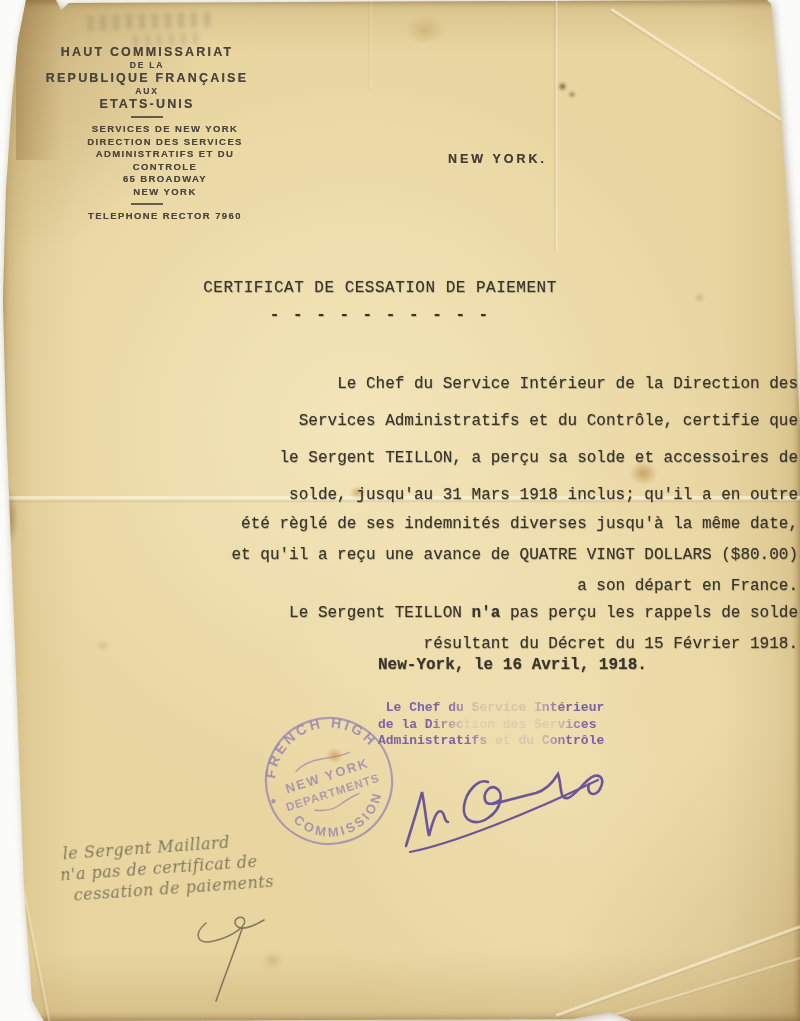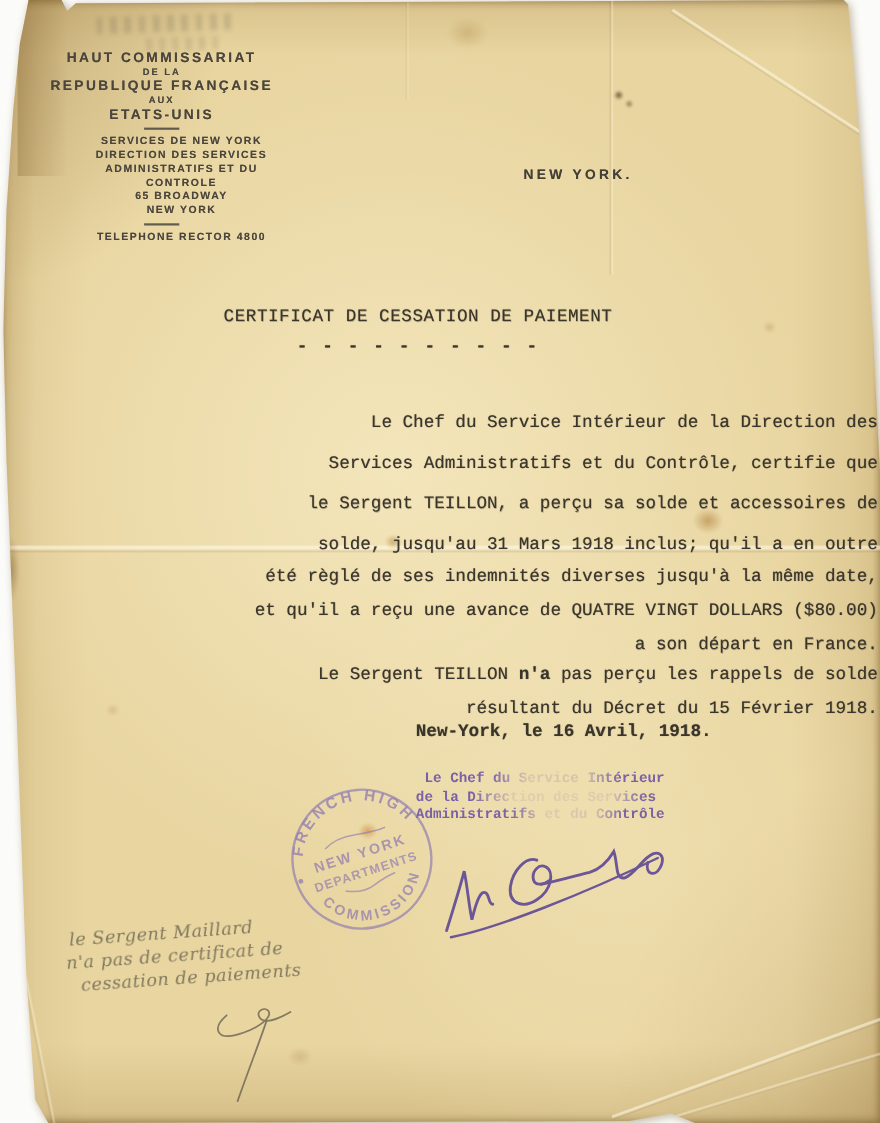--- a/index.html
+++ b/index.html
@@ -34,21 +34,21 @@
   .lh-small{font-size:8.5px;font-weight:bold;letter-spacing:1.8px;line-height:13px;text-shadow:0 0 .4px rgba(75,69,60,.6);}
   .lh-sub{font-size:9.5px;font-weight:bold;letter-spacing:1.4px;line-height:12.5px;text-shadow:0 0 .4px rgba(75,69,60,.6);margin-left:36px;}
   .lh-rule{width:32px;height:2px;background:#4b453c;margin:5px auto 5px auto;opacity:.85;}
   
   .tw{
     font-family:"Liberation Mono","DejaVu Sans Mono",monospace;
     color:#3a352b;
     text-shadow:0.5px 0.5px 0 rgba(58,53,43,.28), 0 0 1px rgba(58,53,43,.40);
     text-align:right;
   }
-  .place{left:448px;top:152px;font-size:12.5px;font-weight:bold;letter-spacing:3px;color:#443f37;text-shadow:0 0 .5px rgba(68,63,55,.7);margin-left:28px;}
+  .place{left:448px;top:152px;font-size:12.5px;font-weight:bold;letter-spacing:3px;color:#443f37;text-shadow:0 0 .5px rgba(68,63,55,.7);}
   .doc-title{left:170px;top:279px;width:420px;text-align:center;font-size:16px;letter-spacing:.5px;}
   .doc-dashes{left:170px;top:306px;width:420px;text-align:center;font-size:16px;font-weight:bold;letter-spacing:2px;}
   .body-block{width:630px;font-size:16px;}
   .b1{left:168px;top:366px;line-height:37px;}
   .b1 .first{padding-left:12px;}
   .b2{left:168px;top:509px;line-height:31px;}
   .b3{left:168px;top:598px;line-height:31px;}
   .dateline{left:378px;top:656px;font-size:16px;font-weight:bold;}
   
   .officiel{left:378px;top:700px;font-family:"Liberation Mono","DejaVu Sans Mono",monospace;font-size:13px;font-weight:bold;line-height:16.5px;color:#7b61a6;filter:blur(.2px);}
@@ -101,21 +101,21 @@
     <div class="lh-big">REPUBLIQUE FRANÇAISE</div>
     <div class="lh-small">AUX</div>
     <div class="lh-big">ETATS-UNIS</div>
     <div class="lh-rule"></div>
     <div class="lh-sub">SERVICES DE NEW YORK</div>
     <div class="lh-sub">DIRECTION DES SERVICES</div>
     <div class="lh-sub">ADMINISTRATIFS ET DU CONTROLE</div>
     <div class="lh-sub">65 BROADWAY</div>
     <div class="lh-sub">NEW YORK</div>
     <div class="lh-rule"></div>
-    <div class="lh-sub">TELEPHONE RECTOR 4800</div>
+    <div class="lh-sub">TELEPHONE RECTOR 7960</div>
   </div>
 
   <div class="abs place">NEW YORK.</div>
 
   <div class="abs tw doc-title">CERTIFICAT DE CESSATION DE PAIEMENT</div>
   <div class="abs tw doc-dashes">- - - - - - - - - -</div>
 
   <div class="abs tw body-block b1">
     <div class="first">Le Chef du Service Intérieur de la Direction des</div>
     <div>Services Administratifs et du Contrôle, certifie que</div>

